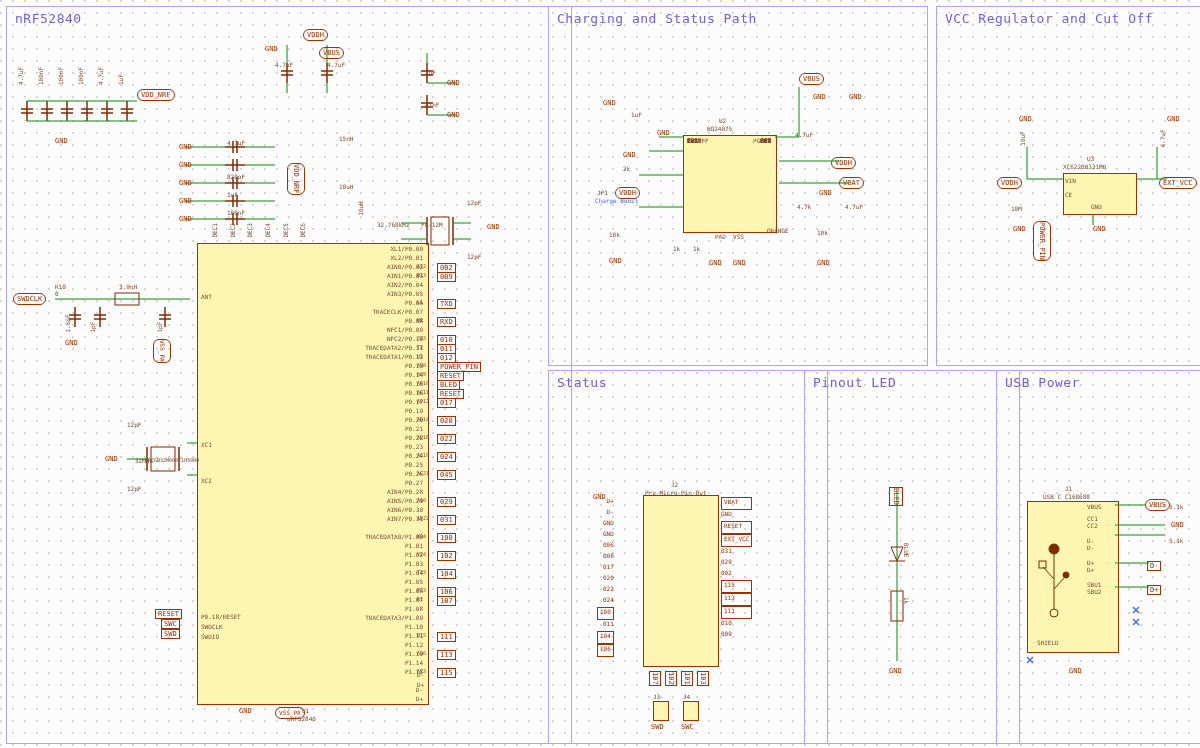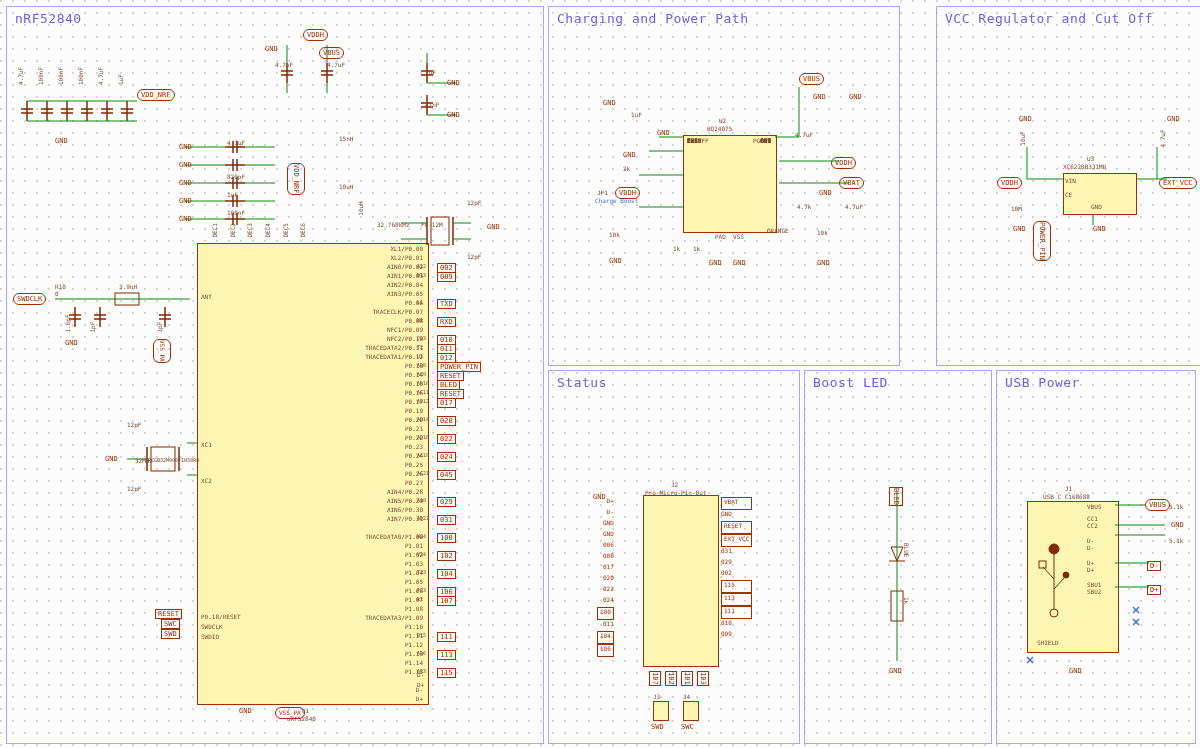--- a/index.html
+++ b/index.html
@@ -24,20 +24,21 @@
     background-size:12px 12px;
     font-family:"DejaVu Sans Mono","Noto Sans Mono",monospace;
     font-size:8px;
     color:var(--text);
     position:relative;
   }
   .box{
     position:absolute;
     border:1px solid var(--frame);
     background:transparent;
+    padding-left:28px;
   }
   .box-title{
     position:absolute;top:4px;left:8px;
     color:var(--frame-text);
     font-size:13px;
     letter-spacing:.5px;
   }
   
   .chip{
     position:absolute;
@@ -371,21 +372,21 @@
   <span class="lbl" style="position:absolute;left:154px;top:622px;border:1px solid var(--netlabel);padding:0 2px">SWD</span>
 
   <span class="gnd" style="position:absolute;left:232px;top:700px">GND</span>
   <span class="pwr" style="position:absolute;left:268px;top:700px;font-size:6px">VSS_PA</span>
 
   <div class="tiny" style="position:absolute;left:410px;top:664px">D-</div>
   <div class="tiny" style="position:absolute;left:410px;top:674px">D+</div>
 </div>
 
 <div class="box" style="left:548px;top:6px;width:350px;height:358px">
-  <div class="box-title">Charging and Power Path</div>
+  <div class="box-title">Charging and Status Path</div>
 
   <div class="chip" style="left:134px;top:128px;width:92px;height:96px"></div>
   <div class="tiny" style="position:absolute;left:170px;top:110px">U2</div>
   <div class="tiny" style="position:absolute;left:158px;top:118px">BQ24075</div>
 
   <div style="position:absolute;left:136px;top:130px;width:88px;font-size:6px;color:var(--pin-text)">
     <div class="p pl" style="top:0">SYSOFF</div>
       <div class="p pr" style="top:0">IN</div>
     <div class="p pl" style="top:10">EN1</div>
     <div class="p pl" style="top:20">EN2</div>
@@ -521,21 +522,21 @@
 
   <div class="chip" style="left:104px;top:330px;width:14px;height:18px"></div>
   <div class="chip" style="left:134px;top:330px;width:14px;height:18px"></div>
   <div class="tiny" style="position:absolute;left:104px;top:322px">J3</div>
   <div class="tiny" style="position:absolute;left:134px;top:322px">J4</div>
   <div class="lbl" style="position:absolute;left:102px;top:352px">SWD</div>
   <div class="lbl" style="position:absolute;left:132px;top:352px">SWC</div>
 </div>
 
 <div class="box" style="left:804px;top:370px;width:186px;height:372px">
-  <div class="box-title">Boost LED</div>
+  <div class="box-title">Pinout LED</div>
 
   <svg style="left:78px;top:120px;width:40px;height:180px">
     <g class="w">
         <line x1="14" y1="0" x2="14" y2="170"></line>
       </g>
     <g class="wd">
 
       <polygon points="8,56 20,56 14,70" fill="none"></polygon>
       <line x1="6" y1="70" x2="22" y2="70"></line>
 

